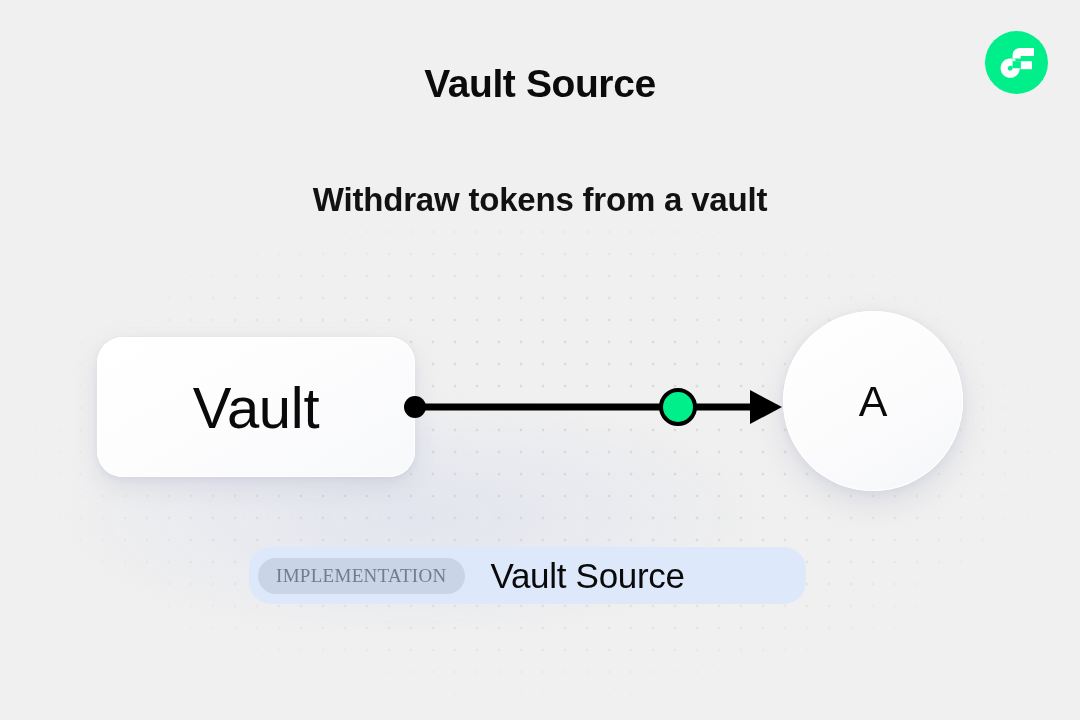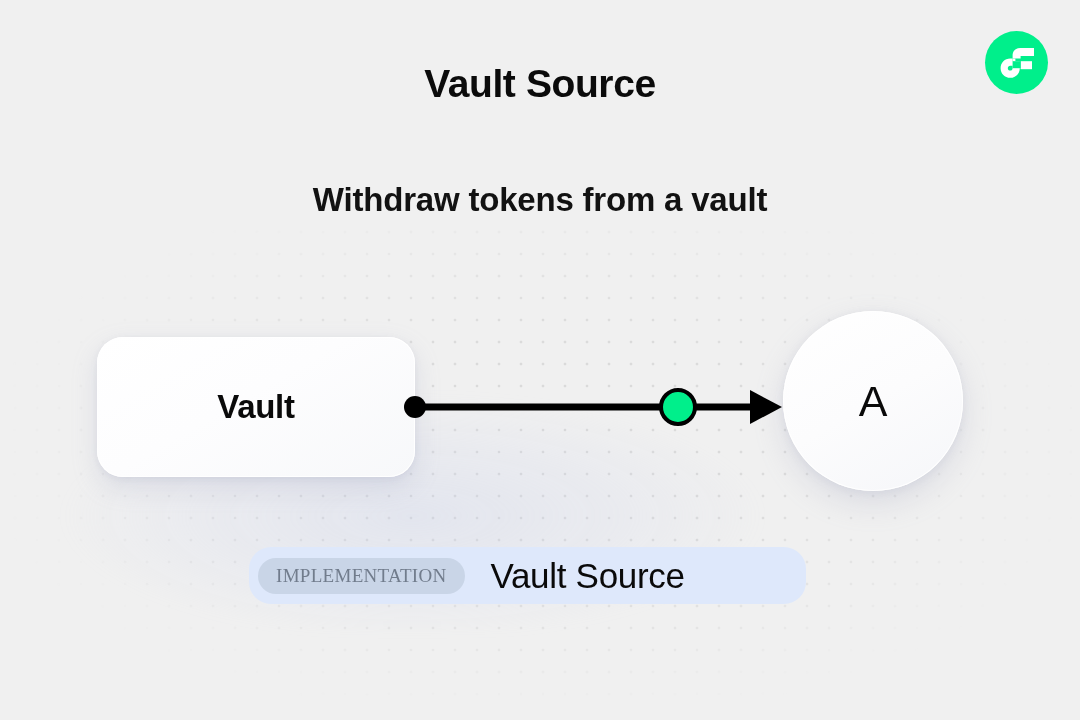--- a/index.html
+++ b/index.html
@@ -114,22 +114,22 @@
     border-radius: 26px;
     background: linear-gradient(150deg, #FFFFFF 0%, #FDFDFE 45%, #F7F8FA 100%);
     box-shadow: 0 10px 26px rgba(150,155,185,0.22),
                 0 2px 6px rgba(150,155,185,0.14),
                 0 0 0 1px rgba(255,255,255,0.9) inset;
     display: flex;
     align-items: center;
     justify-content: center;
   }
   .node-vault-label {
-    font-size: 33px;
-    font-weight: 700;
+    font-size: 58px;
+    font-weight: 400;
     letter-spacing: -0.3px;
     color: #0A0A0A;
   }
 
   .node-a {
     position: absolute;
     left: 783px;
     top: 311px;
     width: 180px;
     height: 180px;

